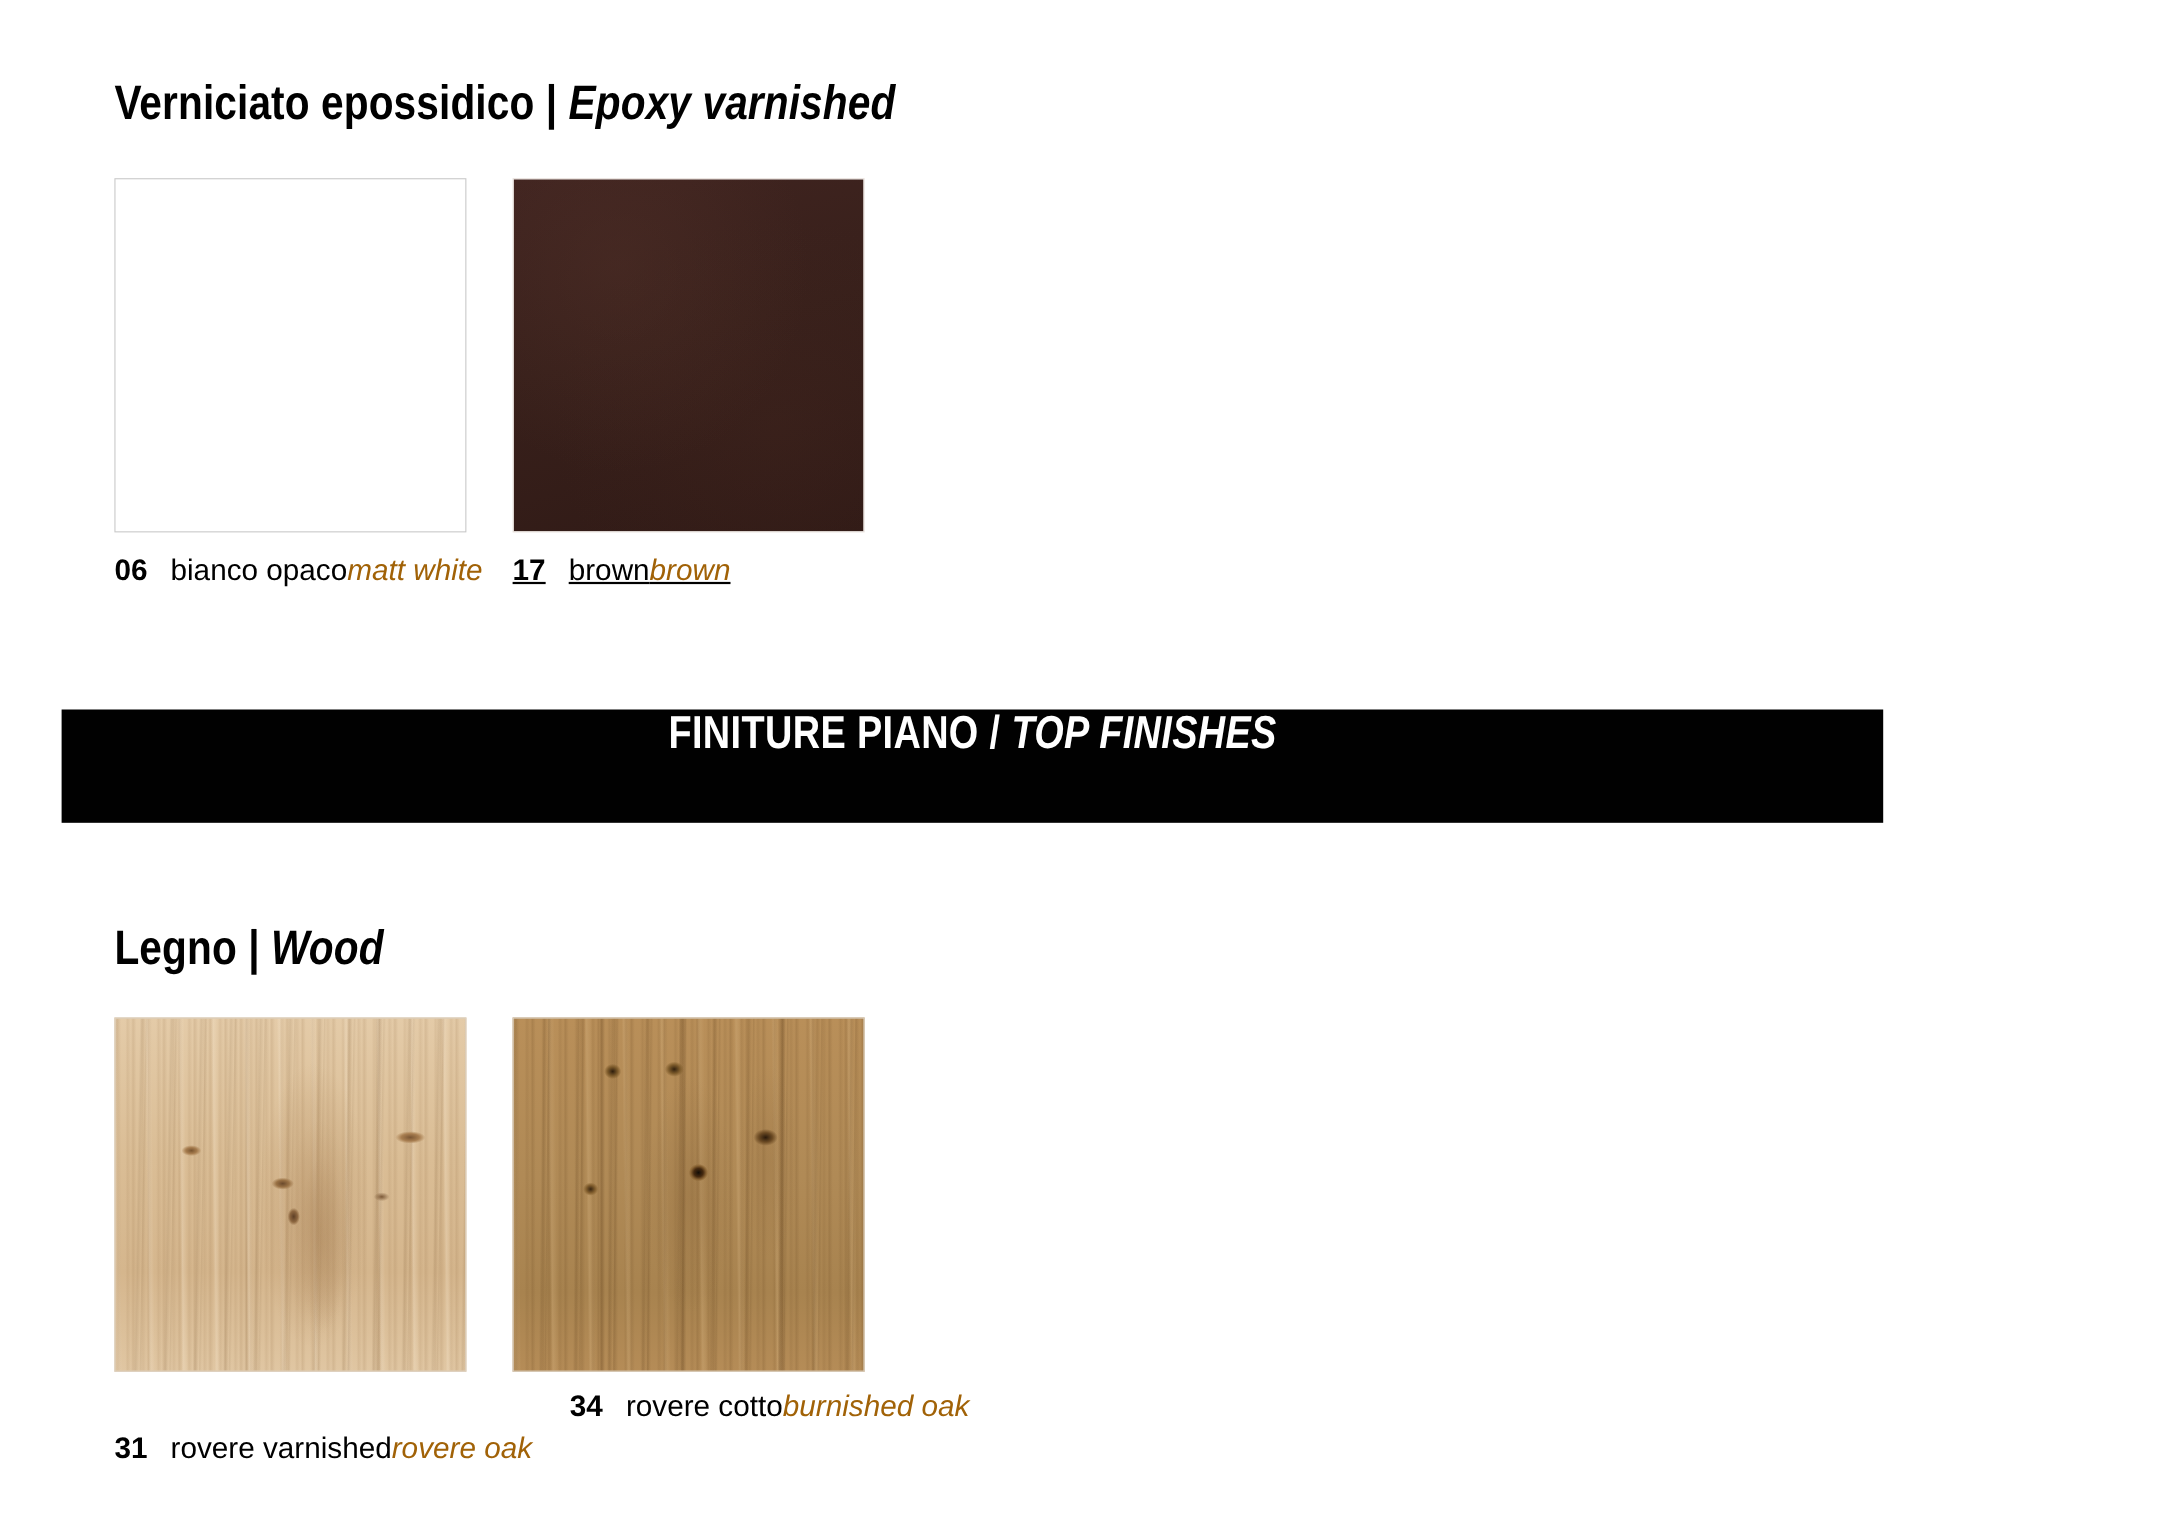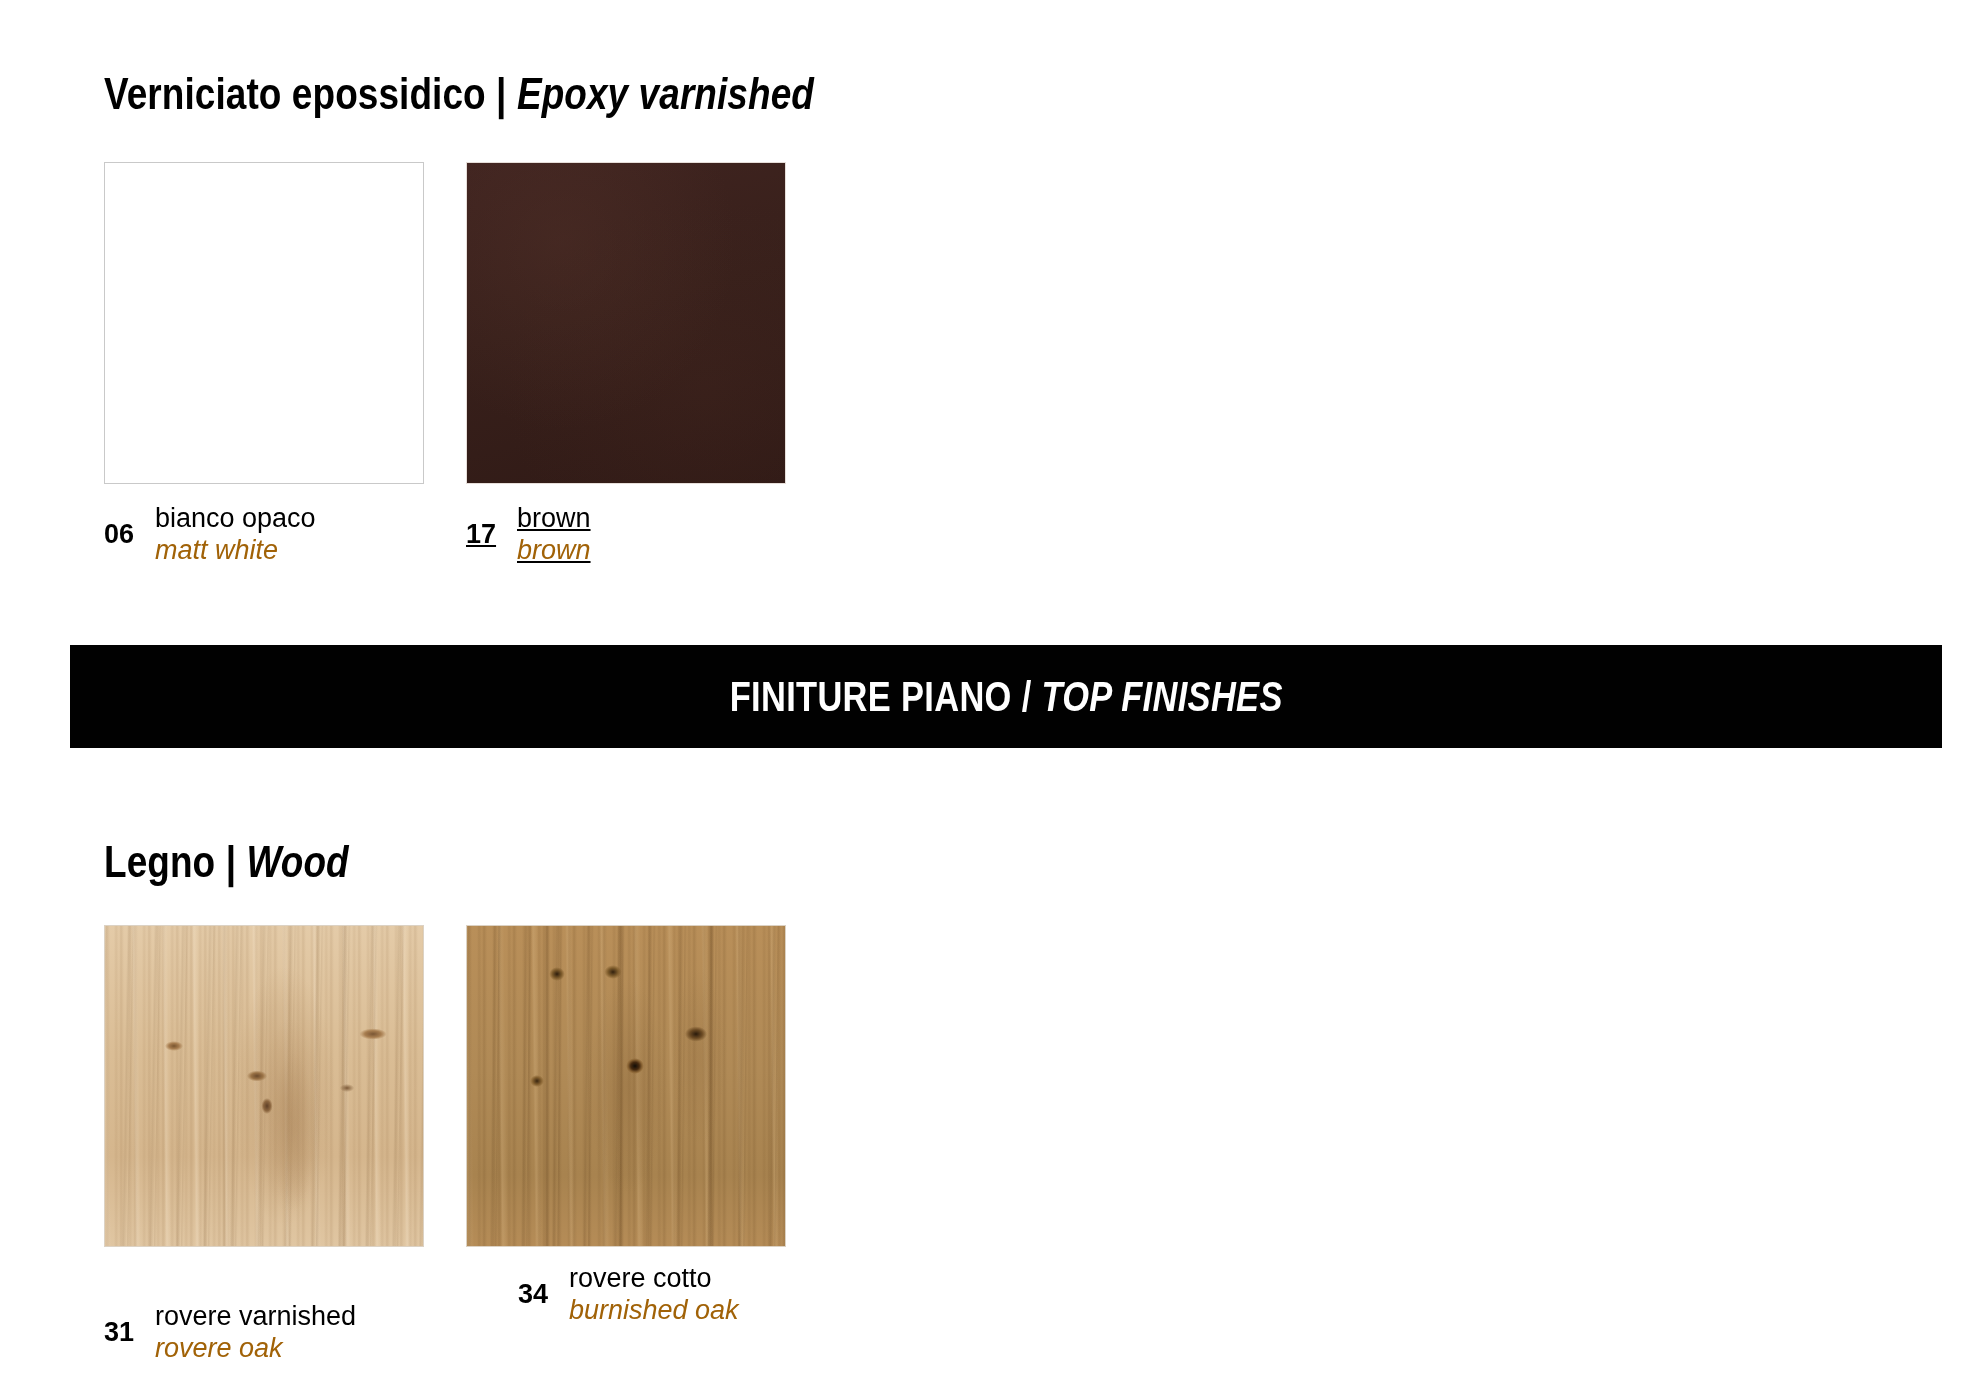--- a/index.html
+++ b/index.html
@@ -163,46 +163,44 @@
   .caption-code {
     font-weight: 700;
     font-size: 27px;
     line-height: 32px;
     color: #000000;
     width: 51px;
     flex: 0 0 51px;
   }
   .caption-names {
     display: flex;
-    flex-direction: column;
   }
   .caption-it {
     font-size: 27px;
     line-height: 32px;
     color: #000000;
   }
   .caption-en {
     font-size: 27px;
     line-height: 32px;
     font-style: italic;
     color: #a16207;
   }
 
   
   #section-banner {
     position: absolute;
     left: 56px;
     top: 645px;
-    width: 1872px;
+    width: 1656px;
     height: 103px;
     background: #010101;
     display: flex;
-    align-items: center;
+    align-items: flex-start;
     justify-content: center;
-    margin-left: 14px;
   }
   #section-banner .banner-text {
     font-family: "Liberation Sans Narrow", "Liberation Sans", sans-serif;
     font-weight: 700;
     font-size: 42px;
     line-height: 1;
     color: #ffffff;
     white-space: nowrap;
     transform: scaleX(0.82);
     letter-spacing: 0.4px;

